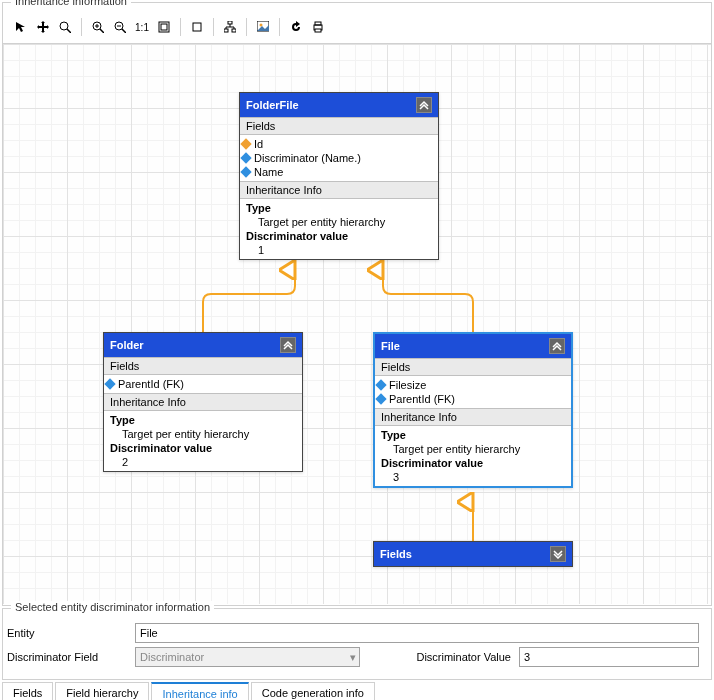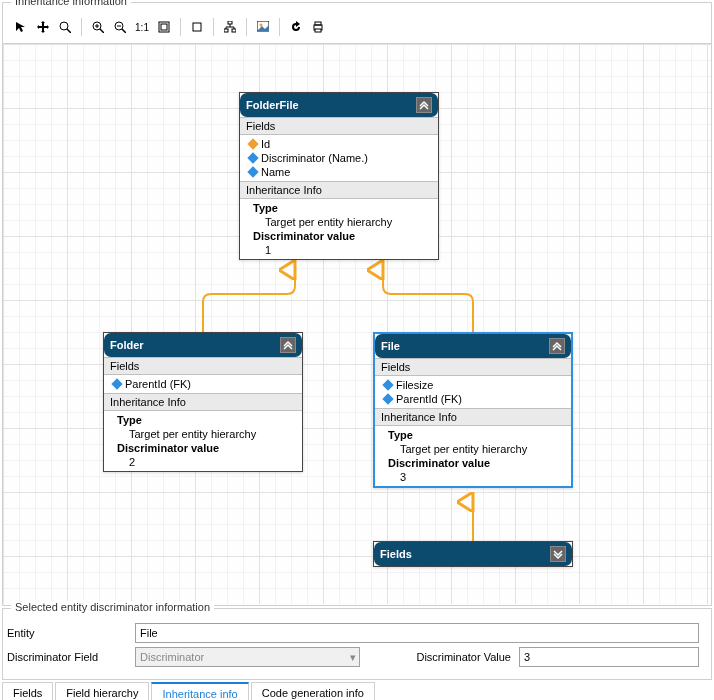--- a/index.html
+++ b/index.html
@@ -17,25 +17,25 @@
   background-image:
     linear-gradient(#e2e2e2 1px, transparent 1px),
     linear-gradient(90deg, #e2e2e2 1px, transparent 1px),
     linear-gradient(#f2f2f2 1px, transparent 1px),
     linear-gradient(90deg, #f2f2f2 1px, transparent 1px);
   background-size: 64px 64px, 64px 64px, 16px 16px, 16px 16px;
 }
 
 .entity { position: absolute; border: 1px solid #444; background: #fff; box-shadow: 0 1px 3px rgba(0,0,0,0.15); }
 .entity.selected { border: 2px solid #2f8fe0; }
-.ent-title { background: #0c4a6e; color: #fff; display: flex; align-items: center; padding: 4px 6px; font-weight: bold; border-radius: 7px; }
+.ent-title { background: #1d4ed8; color: #fff; display: flex; align-items: center; padding: 4px 6px; font-weight: bold; }
 .ent-title .spacer { flex: 1; }
 .collapse-btn { width: 16px; height: 16px; background: #666; border: 1px solid #888; display: flex; align-items: center; justify-content: center; cursor: pointer; }
 .section-hdr { background: #eaeaea; border-top: 1px solid #c0c0c0; border-bottom: 1px solid #c0c0c0; padding: 2px 6px; }
-.ent-body { padding: 2px 7px; }
+.ent-body { padding: 2px 0; }
 .field-row { display: flex; align-items: center; gap: 4px; padding: 1px 2px; }
 .diamond { width: 8px; height: 8px; transform: rotate(45deg); background: #2f8fe0; display: inline-block; }
 .diamond.pk { background: #f0a030; }
 .label-b { font-weight: bold; padding: 1px 6px; }
 .label-i { padding: 1px 18px; }
 
 svg.connectors { position: absolute; top: 0; left: 0; pointer-events: none; }
 
 .detail-panel { border: 1px solid #d0d0d0; margin: 2px; position: relative; padding: 10px 8px 8px 0; }
 .form-row { display: flex; align-items: center; margin: 4px 4px; gap: 8px; }

